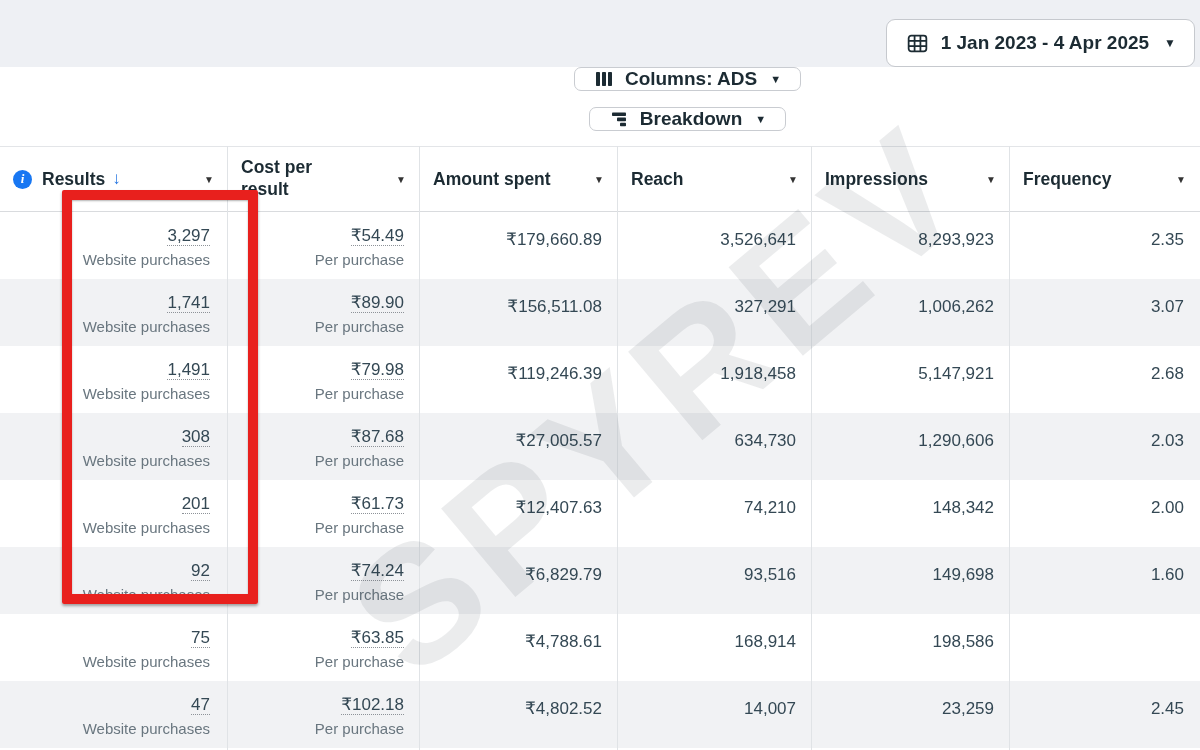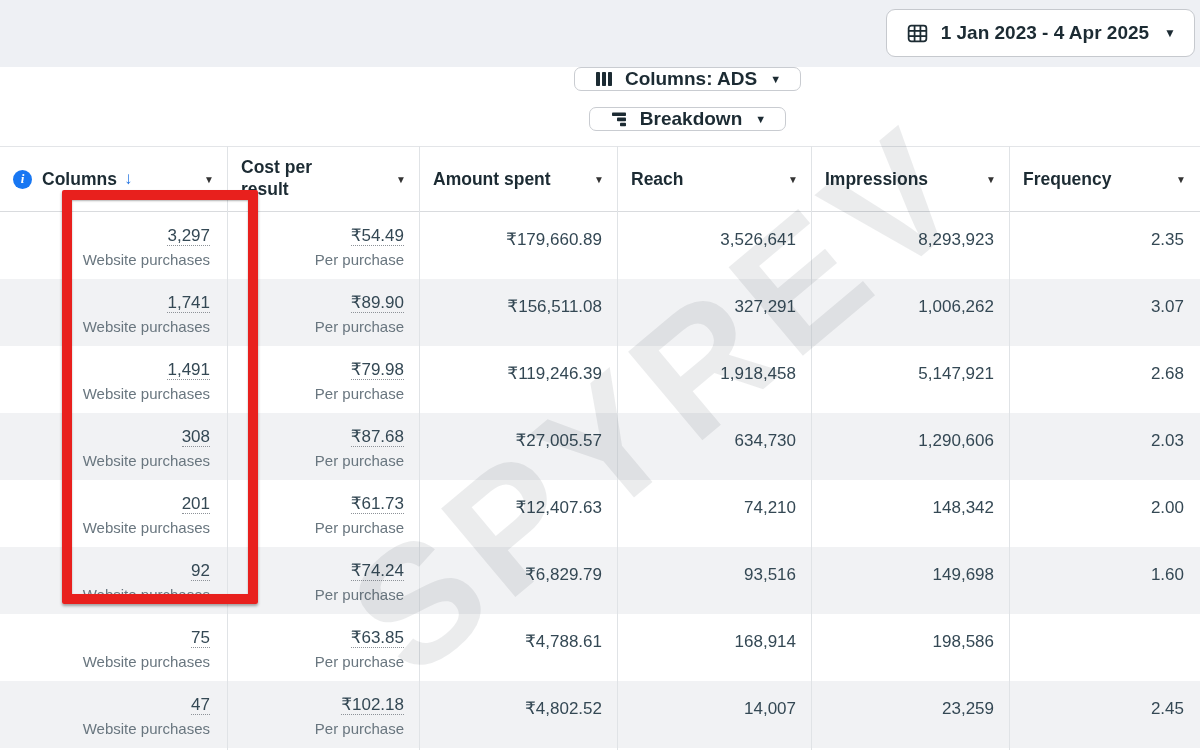--- a/index.html
+++ b/index.html
@@ -2,21 +2,21 @@
 <html><head>
 <meta charset="utf-8">
 <style>
   * { margin:0; padding:0; box-sizing:border-box; }
   html,body { width:1200px; height:750px; overflow:hidden; background:#fff;
     font-family:"Liberation Sans","DejaVu Sans",sans-serif; color:#1c2b33; }
   .stage { position:relative; width:1200px; height:750px; }
 
   
   .top-strip { position:relative; height:67px; background:#eef0f4; }
-  .date-btn { position:absolute; top:9px; right:5px; height:48px;
+  .date-btn { position:absolute; top:19px; right:5px; height:48px;
     display:flex; align-items:center; gap:11px; padding:0 18px;
     background:#fff; border:1px solid #c6c9ce; border-radius:9px;
     font-size:19px; font-weight:bold; color:#1c2b33; cursor:pointer; }
   .date-btn .caret { font-size:12px; margin-left:4px; }
 
   
   .toolbar { position:relative; height:79px; background:#fff;
     display:flex; align-items:center; gap:16px; padding-left:175px;flex-direction:column; }
   .tbtn { display:flex; align-items:center; gap:11px; height:46px;
     padding:0 19px; background:#fff; border:1px solid #c9ccd1;
@@ -153,21 +153,21 @@
         </svg>
       </span>
       <span>Charts</span>
     </button>
   </div>
 
   <div class="table">
     <div class="thead grid-row">
       <div class="th">
         <span class="info-badge">i</span>
-        <span>Columns</span>
+        <span>Results</span>
         <span class="sort-arrow">↓</span>
         <span class="hcaret">▼</span>
       </div>
       <div class="th">
         <span class="hlabel wrap">Cost per result</span>
         <span class="hcaret">▼</span>
       </div>
       <div class="th">
         <span>Amount spent</span>
         <span class="hcaret">▼</span>

